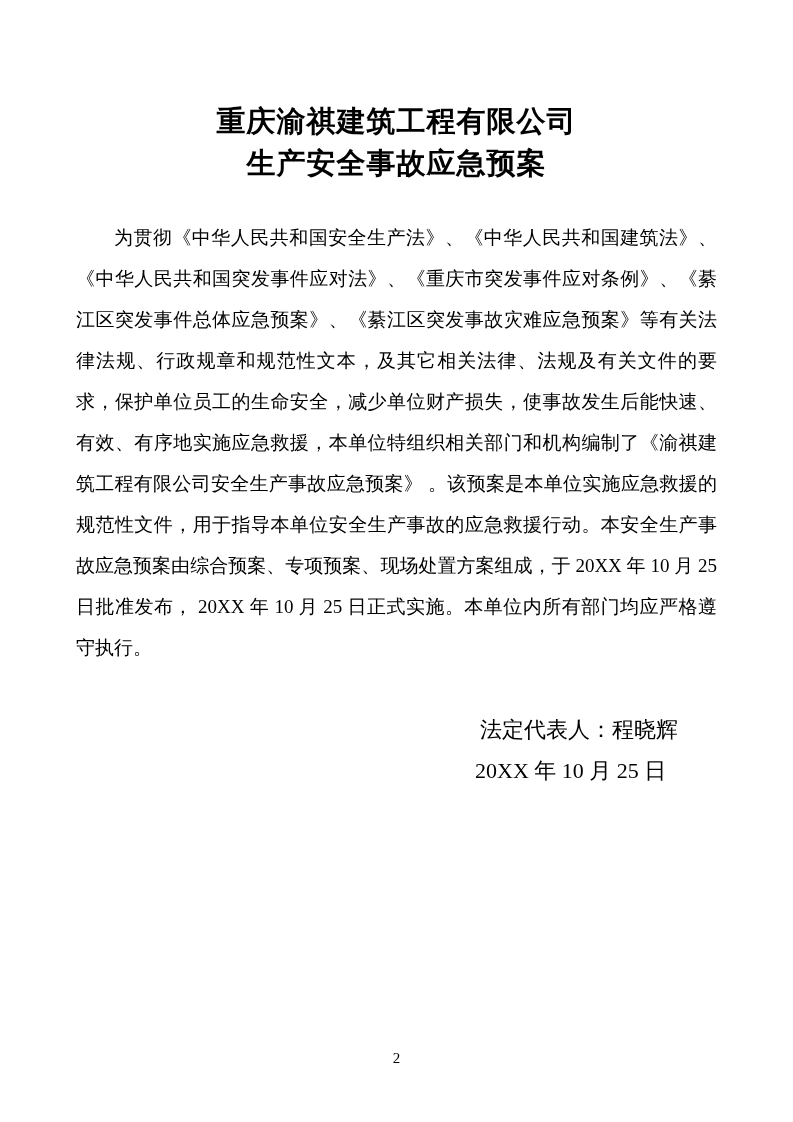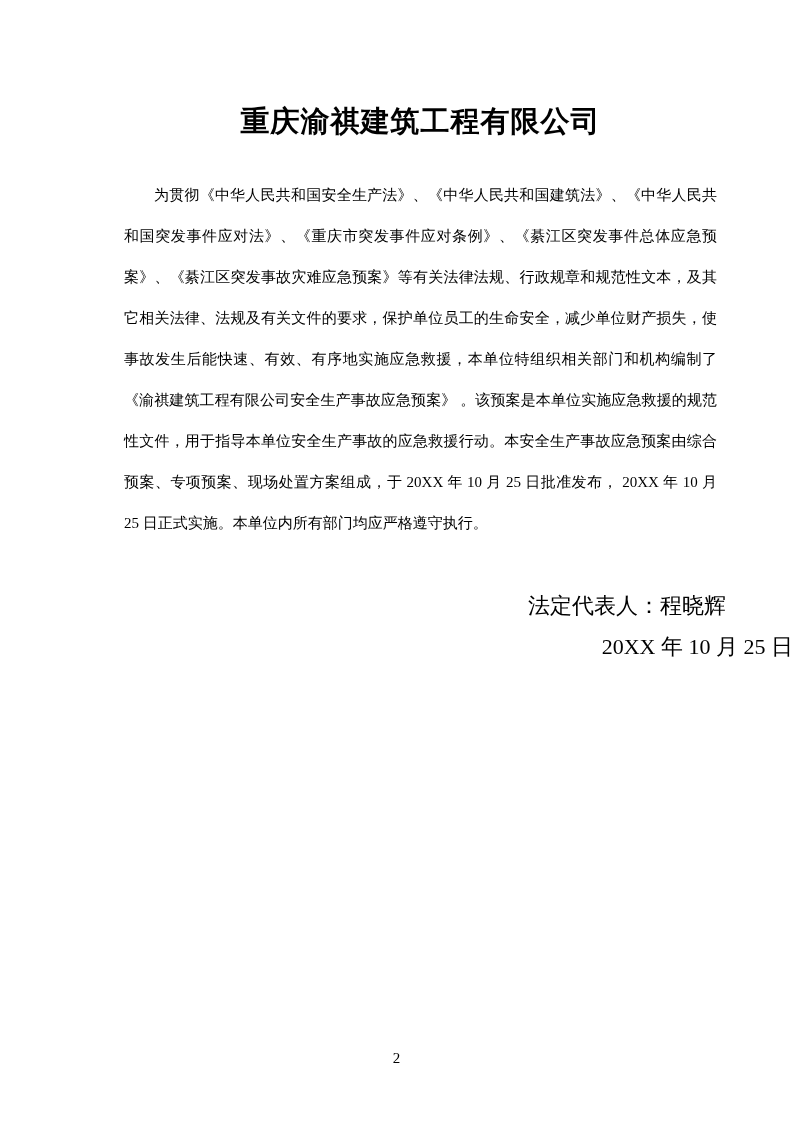--- a/index.html
+++ b/index.html
@@ -9,64 +9,63 @@
   }
   .page {
     position: relative;
     width: 793px;
     height: 1122px;
     background: #ffffff;
     color: #000000;
     font-family: "Liberation Serif", "DejaVu Serif", serif;
     overflow: hidden;
     box-sizing: border-box;
-    padding-left: 48px;
   }
   .title-block {
     padding-top: 100px;
     text-align: center;
     font-weight: bold;
     font-size: 29px;
     line-height: 42px;
     letter-spacing: 1px;
   }
   .body-paragraph {
     margin: 33px 76px 0 76px;
-    font-size: 15px;
+    font-size: 19px;
     line-height: 41px;
     text-align: justify;
     text-indent: 2em;
   }
   .signature-block {
     margin-top: 41px;
     margin-left: 480px;
     font-size: 22px;
     line-height: 41px;
   }
   .signature-date {
     margin-left: -5px;
-    text-align: right;
   }
   .page-number {
     position: absolute;
     top: 1048px;
     left: 0;
     width: 100%;
     text-align: center;
     font-size: 15px;
     line-height: 20px;
   }
 </style>
 </head>
 <body>
 
 <div class="page">
 
   <div class="title-block">
     <div>重庆渝祺建筑工程有限公司</div>
+    <div>生产安全事故应急预案</div>
   </div>
 
   <p class="body-paragraph">为贯彻《中华人民共和国安全生产法》、《中华人民共和国建筑法》、《中华人民共和国突发事件应对法》、《重庆市突发事件应对条例》、《綦江区突发事件总体应急预案》、《綦江区突发事故灾难应急预案》等有关法律法规、行政规章和规范性文本，及其它相关法律、法规及有关文件的要求，保护单位员工的生命安全，减少单位财产损失，使事故发生后能快速、有效、有序地实施应急救援，本单位特组织相关部门和机构编制了《渝祺建筑工程有限公司安全生产事故应急预案》 。该预案是本单位实施应急救援的规范性文件，用于指导本单位安全生产事故的应急救援行动。本安全生产事故应急预案由综合预案、专项预案、现场处置方案组成，于 20XX 年 10 月 25 日批准发布， 20XX 年 10 月 25 日正式实施。本单位内所有部门均应严格遵守执行。</p>
 
   <div class="signature-block">
     <div>法定代表人：程晓辉</div>
     <div class="signature-date">20XX 年 10 月 25 日</div>
   </div>
 
   <div class="page-number">2</div>

